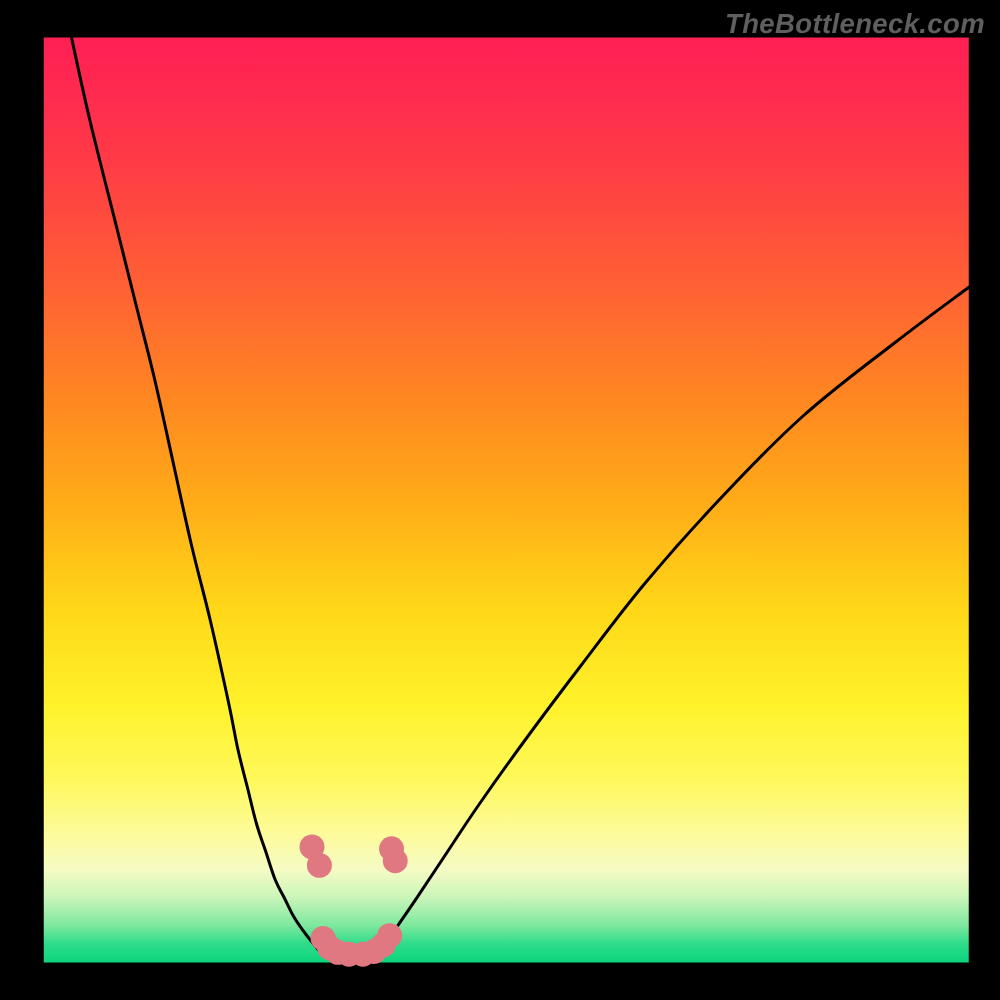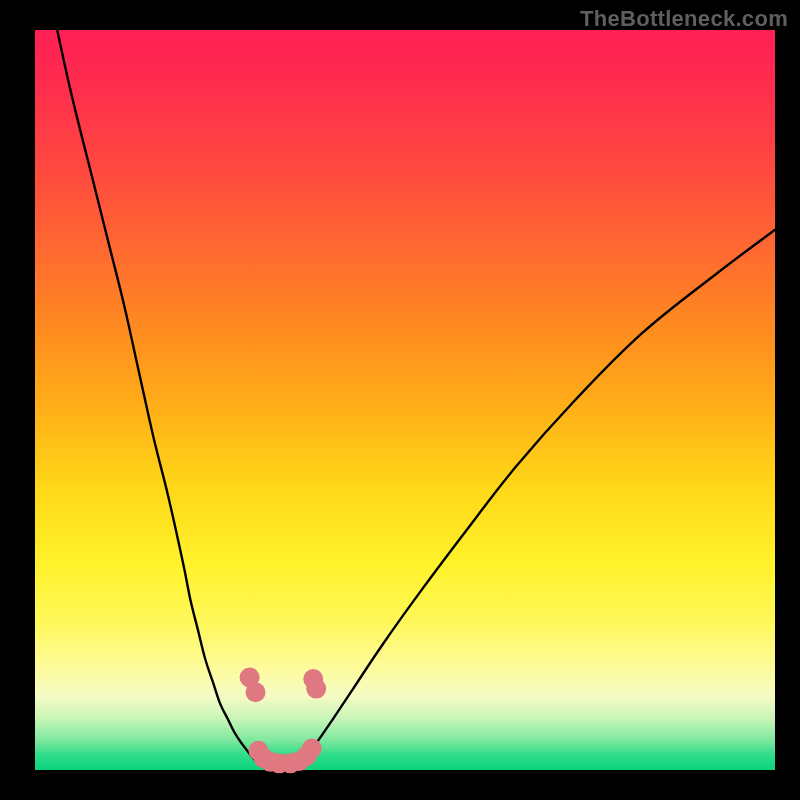--- a/index.html
+++ b/index.html
@@ -11,20 +11,21 @@
     overflow: hidden;
     font-family: Arial, Helvetica, sans-serif;
   }
   .frame {
     position: absolute;
     top: 0;
     left: 0;
     width: 800px;
     height: 792px;
     background: #000000;
+    font-style: italic;
   }
   .plot-area {
     position: absolute;
     background: linear-gradient(
       to bottom,
       #ff1f54 0%,
       #ff2e4d 8%,
       #ff4740 18%,
       #ff6a30 30%,
       #ff8a20 40%,

